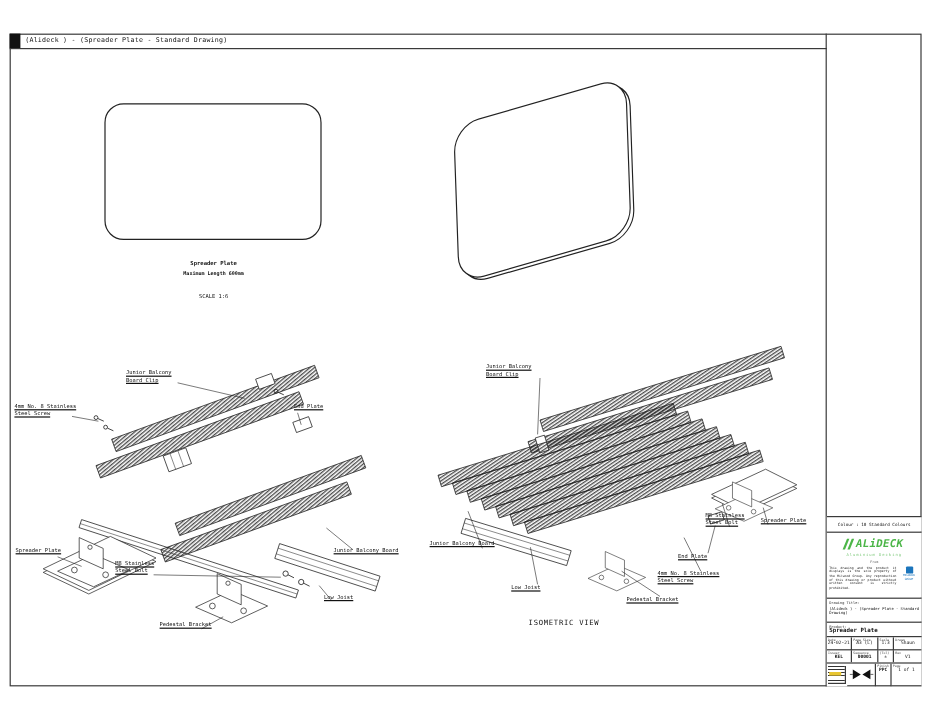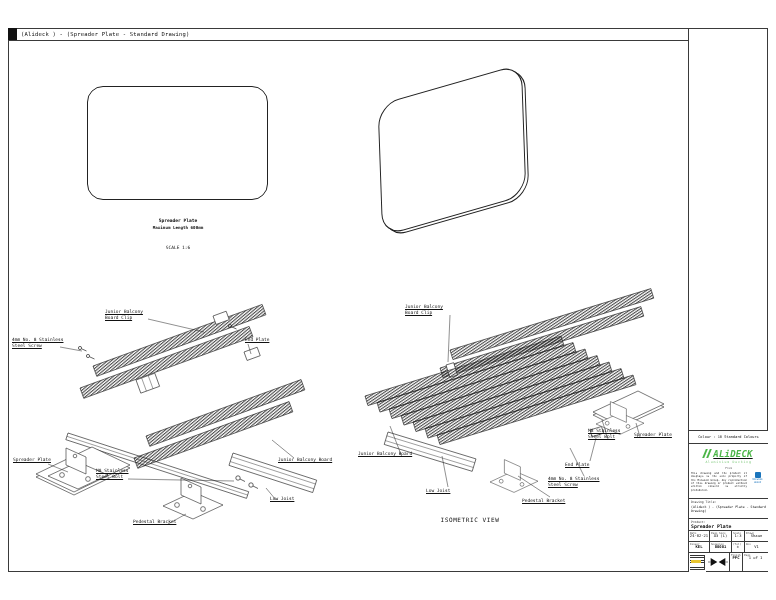--- a/index.html
+++ b/index.html
@@ -27,21 +27,21 @@
   .iso-plate-shadow{left:3px;top:6px;transform:rotate(-16deg) skewX(-14deg);}
   
   .view{position:absolute;}
   .view svg{position:absolute;left:0;top:0;}
   .plbl{position:absolute;font-size:4.5px;line-height:1.25;text-decoration:underline;white-space:pre-line;color:#111;}
   .iso-caption{left:390px;top:516px;width:160px;text-align:center;font-size:6px;letter-spacing:0.6px;}
   
   .tb-box{position:absolute;left:0;width:79px;border-top:1px solid #3a3a3a;box-sizing:border-box;background:#fff;overflow:hidden;}
   .tb-colour{top:402px;height:13px;display:flex;align-items:center;justify-content:center;font-size:3.6px;}
   .tb-logo{top:415px;height:55px;}
-  .brand-row{display:flex;align-items:flex-start;justify-content:center;margin-top:5px;text-decoration:underline;}
+  .brand-row{display:flex;align-items:flex-start;justify-content:center;margin-top:5px;}
   .slash{display:inline-block;width:2px;height:9px;background:#4cb648;transform:skewX(-22deg);margin-right:1.5px;}
   .brand-name{font-size:9px;font-weight:bold;font-style:italic;color:#4cb648;letter-spacing:0.2px;margin-left:2px;}
   .brand-tagline{text-align:center;font-size:3.2px;color:#7ec97b;letter-spacing:0.8px;margin-top:1px;}
   .from-label{text-align:center;font-size:2.8px;color:#555;margin-top:2px;}
   .legal-row{display:flex;gap:2px;padding:2px 2px 0 2px;}
   .legal-text{flex:1;font-size:2.6px;line-height:1.3;color:#222;text-align:justify;}
   .partner{width:17px;display:flex;flex-direction:column;align-items:center;}
   .partner-mark{width:6px;height:6px;background:#1b75bc;border-radius:1px;margin-bottom:1px;}
   .partner-name{font-size:2.4px;color:#1b75bc;text-align:center;line-height:1.2;}
   .tb-dt{top:470px;height:20px;padding:1px 2px;}

